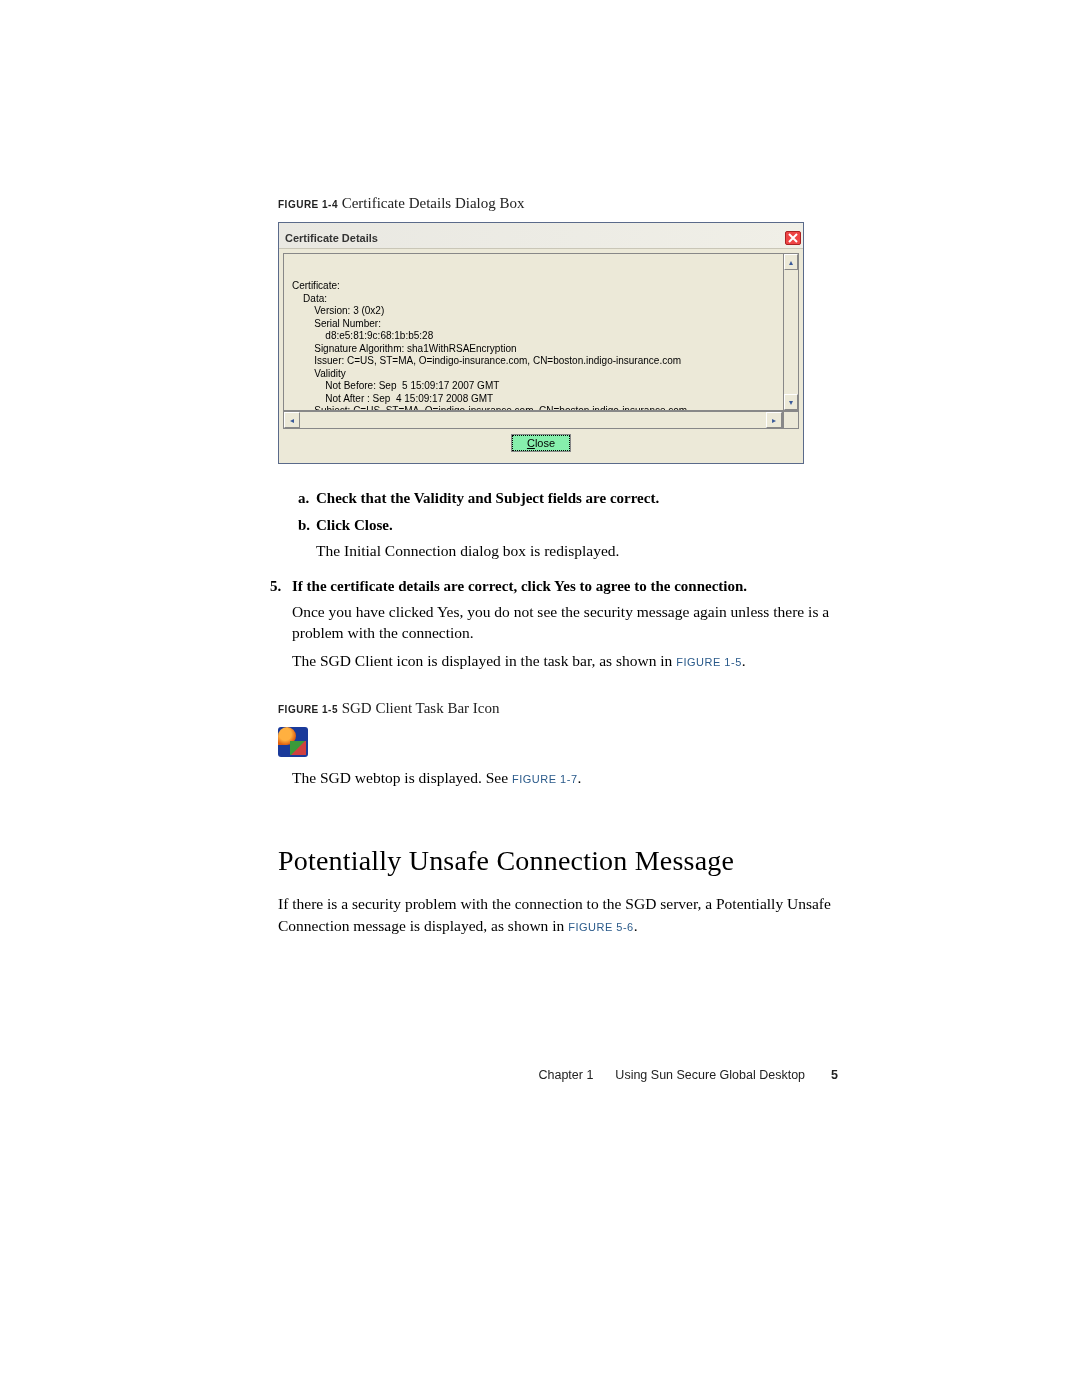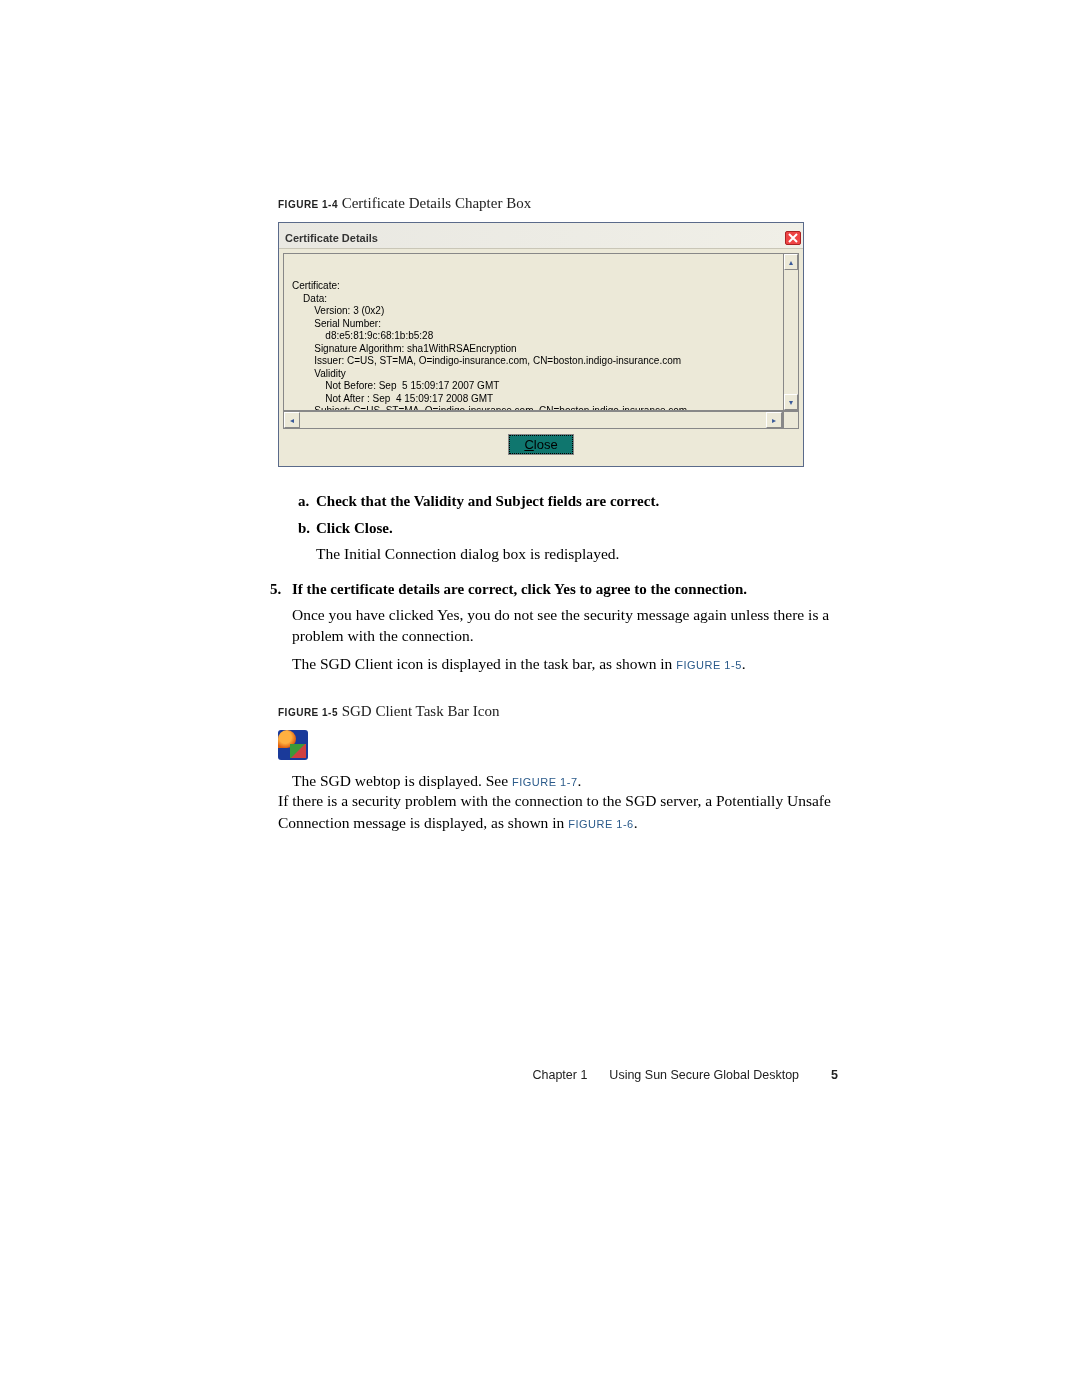--- a/index.html
+++ b/index.html
@@ -131,23 +131,23 @@
     position:absolute;right:0;bottom:0;width:16px;height:18px;
     border:1px solid #888;background:#ece9d8;box-sizing:border-box;
   }
   .scroll-wrap { position:relative; height:176px; }
 
   .dialog-buttons {
     display:flex;justify-content:center;padding:6px 0 8px 0;
   }
   .close-btn {
     font-family: Tahoma, Arial, sans-serif;
-    font-size: 13px;
+    font-size: 11px;
     padding: 1px 14px;
-    background: #0f766e;
+    background: #86efac;
     border: 1px dotted #000;
     outline: 1px solid #888;
   }
   .close-btn .u { text-decoration: underline; }
   .sub-steps { margin: 0 0 16px 20px; }
   .sub-steps .row { margin-bottom: 6px; display:flex; }
   .sub-steps .marker { width: 18px; flex-shrink:0; font-weight:bold; font-size:15px;}
   .sub-steps .text { font-weight:bold; font-size:15px; }
   .sub-steps .plain { font-weight:normal; font-size:15.5px; margin-left:18px; margin-top:4px; line-height:1.4;}
 
@@ -208,31 +208,31 @@
     top: 1068px;
     font-family: Arial, Helvetica, sans-serif;
     font-size: 12.5px;
     color: #222;
     display:flex;
     justify-content:flex-end;
     gap: 22px;
     align-items:baseline;
   }
   .footer .chapter-label { }
-  .footer .chapter-title { margin-right: 10px; }
+  .footer .chapter-title { margin-right: 4px; }
   .footer .page-num { font-weight: bold; }
 </style>
 </head>
 <body>
 
 <div class="page">
 
   <div class="fig-caption">
     <span class="fig-label">FIGURE 1-4</span>
-    <span class="fig-title">Certificate Details Chapter Box</span>
+    <span class="fig-title">Certificate Details Dialog Box</span>
   </div>
 
   <div class="dialog">
     <div class="dialog-titlebar">
       <span class="dialog-title">Certificate Details</span>
       <span class="close-x">
         <svg viewBox="0 0 10 10">
             <path d="M1 1 L9 9 M9 1 L1 9" stroke="#fff" stroke-width="2" fill="none"></path>
           </svg>
       </span>
@@ -293,22 +293,23 @@
     <span class="fig-label">FIGURE 1-5</span>
     <span class="fig-title">SGD Client Task Bar Icon</span>
   </div>
 
   <div class="taskbar-icon"></div>
 
   <p class="para-webtop">
     <span>The SGD webtop is displayed. See </span><span class="figref">FIGURE 1-7</span><span>.</span>
   </p>
 
+  <h2 class="section">Potentially Unsafe Connection Message</h2>
   <p class="section-para">
-    <span>If there is a security problem with the connection to the SGD server, a Potentially Unsafe Connection message is displayed, as shown in </span><span class="figref">FIGURE 1-6</span><span>.</span>
+    <span>If there is a security problem with the connection to the SGD server, a Potentially Unsafe Connection message is displayed, as shown in </span><span class="figref">FIGURE 5-6</span><span>.</span>
   </p>
 
 </div>
 
 <div class="footer">
   <span class="chapter-label">Chapter 1</span>
   <span class="chapter-title">Using Sun Secure Global Desktop</span>
   <span class="page-num">5</span>
 </div>
 

